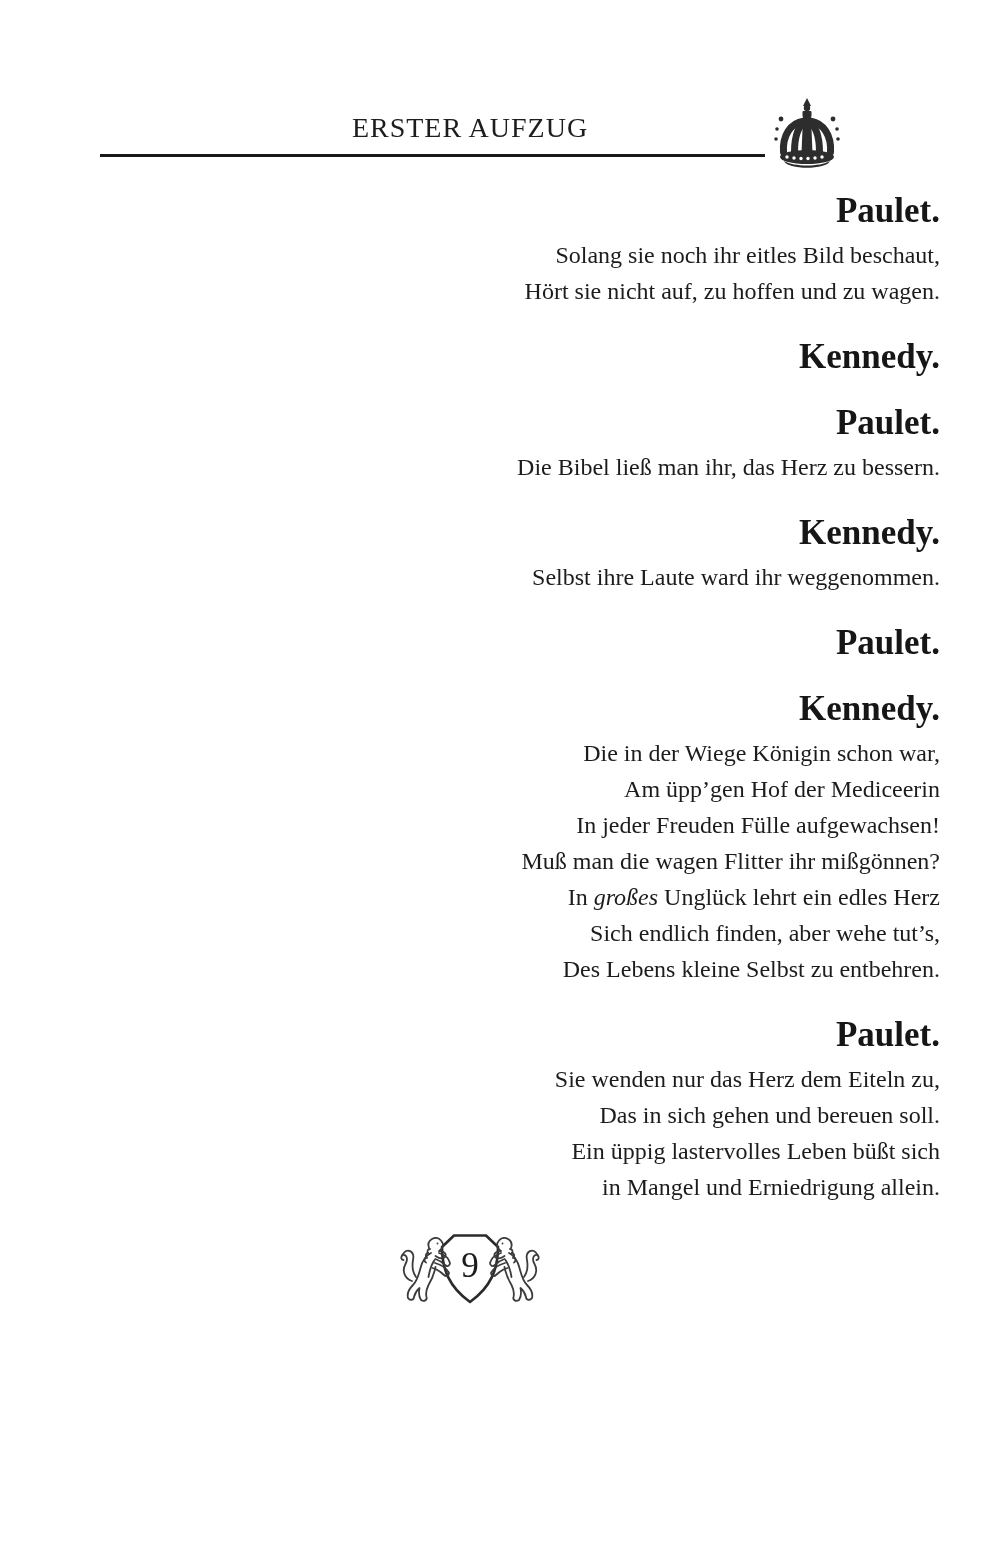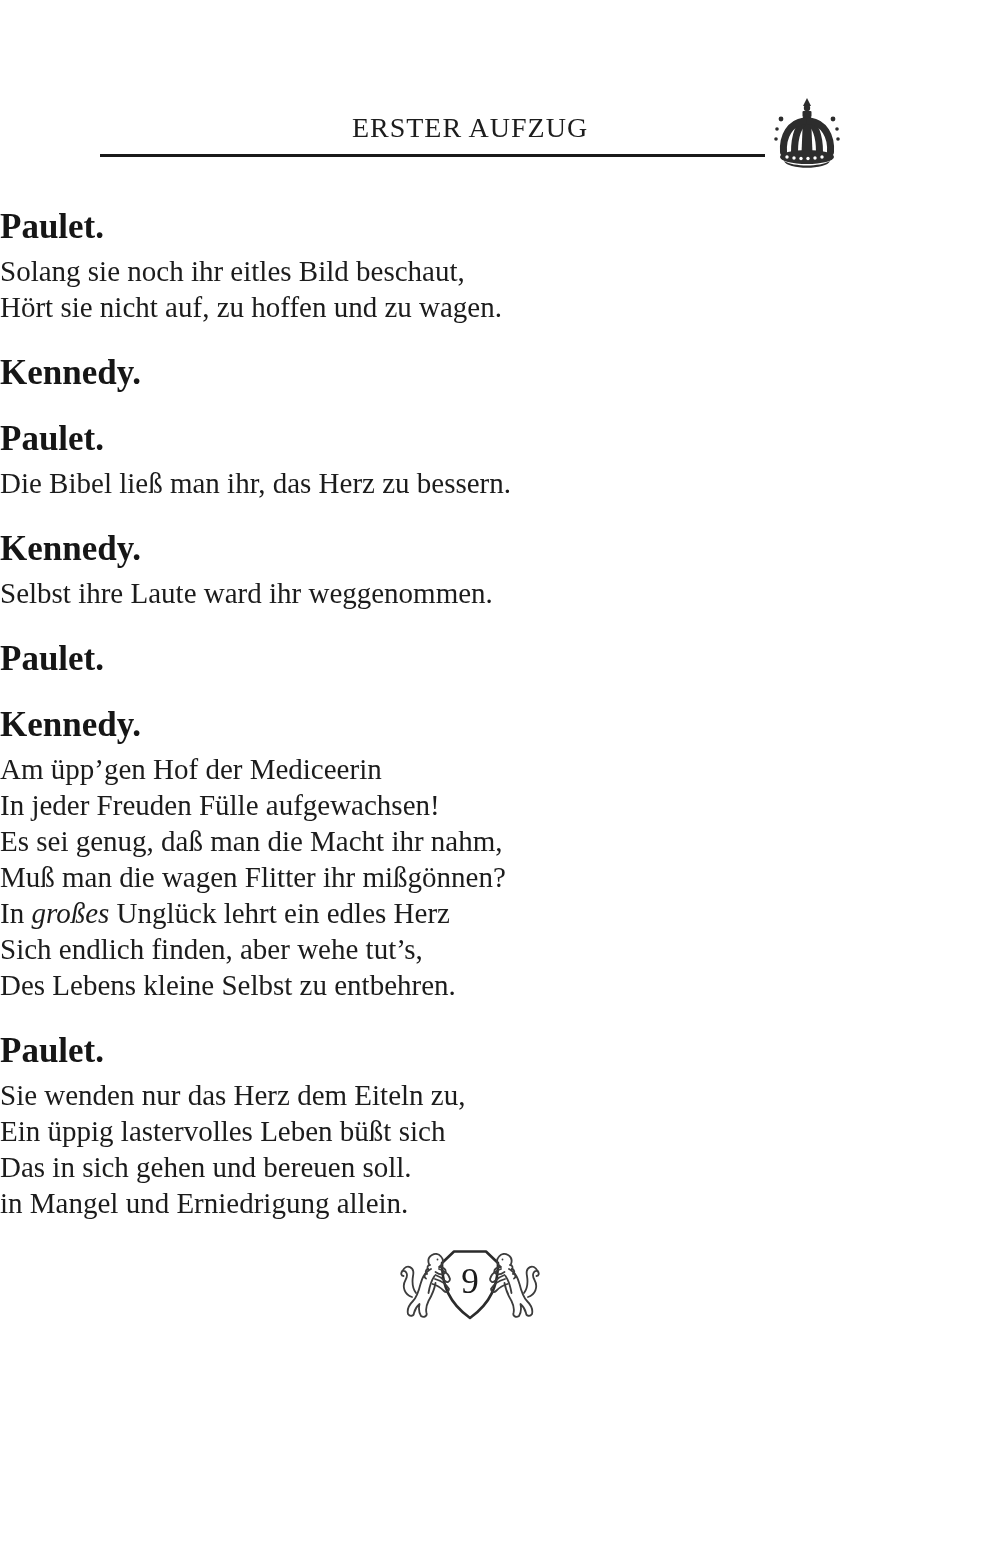--- a/index.html
+++ b/index.html
@@ -30,34 +30,34 @@
     width: 665px; height: 3px;
     background: #191919;
   }
   .crown {
     position: absolute;
     top: 97px; left: 770px;
   }
   
   .main {
     position: absolute;
-    top: 173px; left: 0;
+    top: 157px; left: 0;
     width: 940px;
-    text-align: left;
+    text-align: right;
   }
   .speaker {
     font-size: 35px;
     font-weight: bold;
     line-height: 36px;
     margin: 30px 0 8px 0;
     color: #161616;
   }
   .speech:first-child .speaker { margin-top: 36px; }
   .verse-line {
-    font-size: 29px;
+    font-size: 24px;
     line-height: 36px;
     color: #1c1c1c;
   }
   .verse-line em { }
   
   .footer-ornament {
     margin-top: 26px;
     display: flex;
     justify-content: center;
     align-items: center;
@@ -142,34 +142,34 @@
       <h2 class="speaker">Kennedy.</h2>
       <div class="verse-line">Selbst ihre Laute ward ihr weggenommen.</div>
     </section>
 
     <section class="speech">
       <h2 class="speaker">Paulet.</h2>
     </section>
 
     <section class="speech">
       <h2 class="speaker">Kennedy.</h2>
+      <div class="verse-line">Die in der Wiege Königin schon war,</div>
       <div class="verse-line">Am üpp’gen Hof der Mediceerin</div>
       <div class="verse-line">In jeder Freuden Fülle aufgewachsen!</div>
-      <div class="verse-line">Es sei genug, daß man die Macht ihr nahm,</div>
       <div class="verse-line">Muß man die wagen Flitter ihr mißgönnen?</div>
       <div class="verse-line"><span>In </span><em>großes</em><span> Unglück lehrt ein edles Herz</span></div>
       <div class="verse-line">Sich endlich finden, aber wehe tut’s,</div>
       <div class="verse-line">Des Lebens kleine Selbst zu entbehren.</div>
     </section>
 
     <section class="speech">
       <h2 class="speaker">Paulet.</h2>
       <div class="verse-line">Sie wenden nur das Herz dem Eiteln zu,</div>
+      <div class="verse-line">Das in sich gehen und bereuen soll.</div>
       <div class="verse-line">Ein üppig lastervolles Leben büßt sich</div>
-      <div class="verse-line">Das in sich gehen und bereuen soll.</div>
       <div class="verse-line">in Mangel und Erniedrigung allein.</div>
     </section>
 
     <div class="footer-ornament">
 
       <span class="lion lion-left">
         <svg width="52" height="72" viewBox="0 0 52 72" fill="none" stroke="#3c3c3c" stroke-width="1.8" stroke-linecap="round" stroke-linejoin="round">
 
           <path d="M13,48 C6,46 2.5,38 6.5,31 C9.5,26 7.5,21 3.5,22 C7.5,14 16,18 14,27 C13,33 14,40 17,44"></path>
           <path d="M3.5,22 C1.5,24 2,27 4.5,27"></path>

